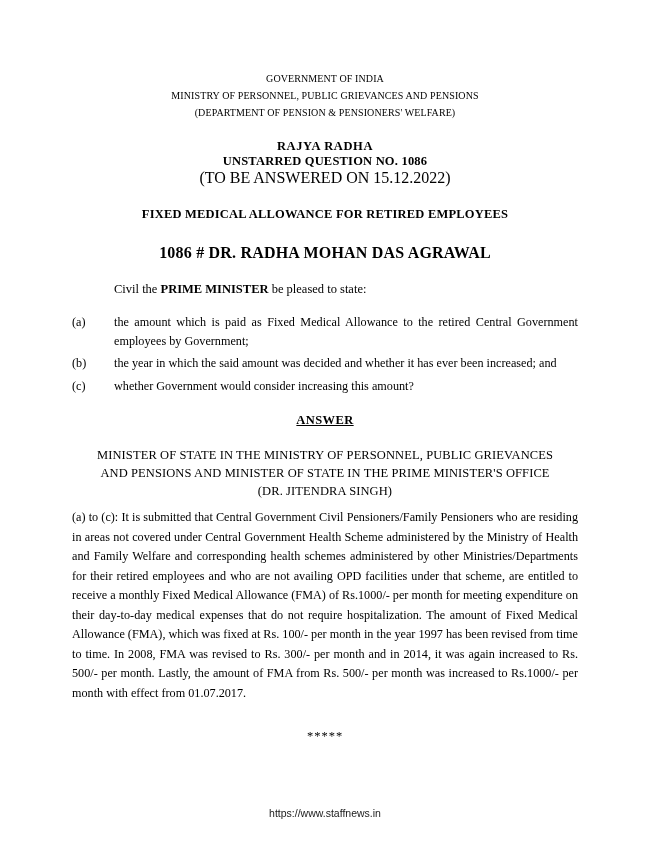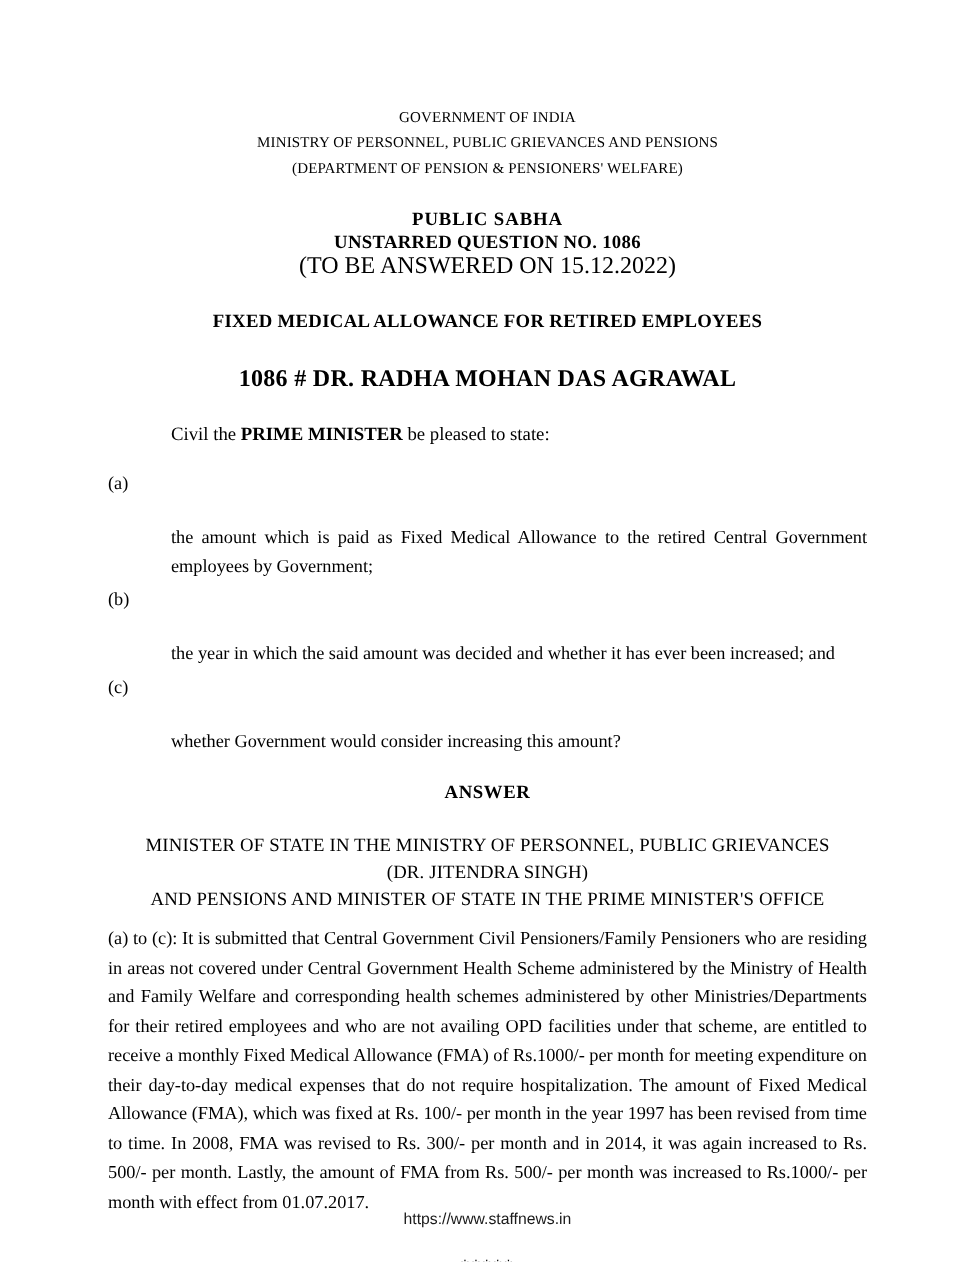--- a/index.html
+++ b/index.html
@@ -81,29 +81,29 @@
     line-height: 18.5px;
     margin-bottom: 4px;
   }
   .item .lbl {
     width: 42px;
     flex: 0 0 42px;
   }
   .item .txt {
     flex: 1 1 auto;
     text-align: justify;
-    margin-top: 36px;
   }
   .answer {
     text-align: center;
     font-size: 12.5px;
     font-weight: bold;
     letter-spacing: 0.4px;
   }
   .answer span {
+    text-decoration: underline;
     margin-top: 12px;
   }
   .minister {
     text-align: center;
     font-size: 12.5px;
     font-weight: normal;
     line-height: 18px;
     letter-spacing: 0.1px;
   }
   .body-para {
@@ -135,21 +135,21 @@
 
 <div class="page">
   <div class="content">
 
     <div class="hdr-line center sc">GOVERNMENT OF INDIA</div>
     <div class="hdr-line center sc">MINISTRY OF PERSONNEL, PUBLIC GRIEVANCES AND PENSIONS</div>
     <div class="hdr-line center sc">(DEPARTMENT OF PENSION &amp; PENSIONERS' WELFARE)</div>
 
     <div class="gap-18"></div>
 
-    <div class="rs-title center">PUBLIC SABHA</div>
+    <div class="rs-title center">RAJYA RADHA</div>
     <div class="q-no center">UNSTARRED QUESTION NO. 1086</div>
     <div class="to-be center">(TO BE ANSWERED ON 15.12.2022)</div>
 
     <div class="gap-20"></div>
 
     <div class="subject center">FIXED MEDICAL ALLOWANCE FOR RETIRED EMPLOYEES</div>
 
     <div class="gap-22"></div>
 
     <div class="member">1086 # DR. RADHA MOHAN DAS AGRAWAL</div>
@@ -176,22 +176,22 @@
     </div>
 
     <div class="gap-14"></div>
 
     <div class="answer"><span>ANSWER</span></div>
 
     <div class="gap-18"></div>
 
     <div class="minister">
       <div>MINISTER OF STATE IN THE MINISTRY OF PERSONNEL, PUBLIC GRIEVANCES</div>
+      <div>AND PENSIONS AND MINISTER OF STATE IN THE PRIME MINISTER'S OFFICE</div>
       <div>(DR. JITENDRA SINGH)</div>
-      <div>AND PENSIONS AND MINISTER OF STATE IN THE PRIME MINISTER'S OFFICE</div>
     </div>
 
     <div class="body-para">(a) to (c):  It is submitted that Central Government Civil Pensioners/Family Pensioners who are residing in areas not covered under Central Government Health Scheme administered by the Ministry of Health and Family Welfare and corresponding health schemes administered by other Ministries/Departments for their retired employees and who are not availing OPD facilities under that scheme, are entitled to receive a monthly Fixed Medical Allowance (FMA) of Rs.1000/- per month for meeting expenditure on their day-to-day medical expenses that do not require hospitalization. The amount of Fixed Medical Allowance (FMA), which was fixed at Rs. 100/- per month in the year 1997 has been revised from time to time. In 2008, FMA was revised to Rs. 300/- per month and in 2014, it was again increased to Rs. 500/- per month. Lastly, the amount of FMA from Rs. 500/- per month was increased to Rs.1000/- per month with effect from 01.07.2017.</div>
 
     <div class="stars">*****</div>
 
   </div>
 
   <div class="footer">https://www.staffnews.in</div>
 </div>

